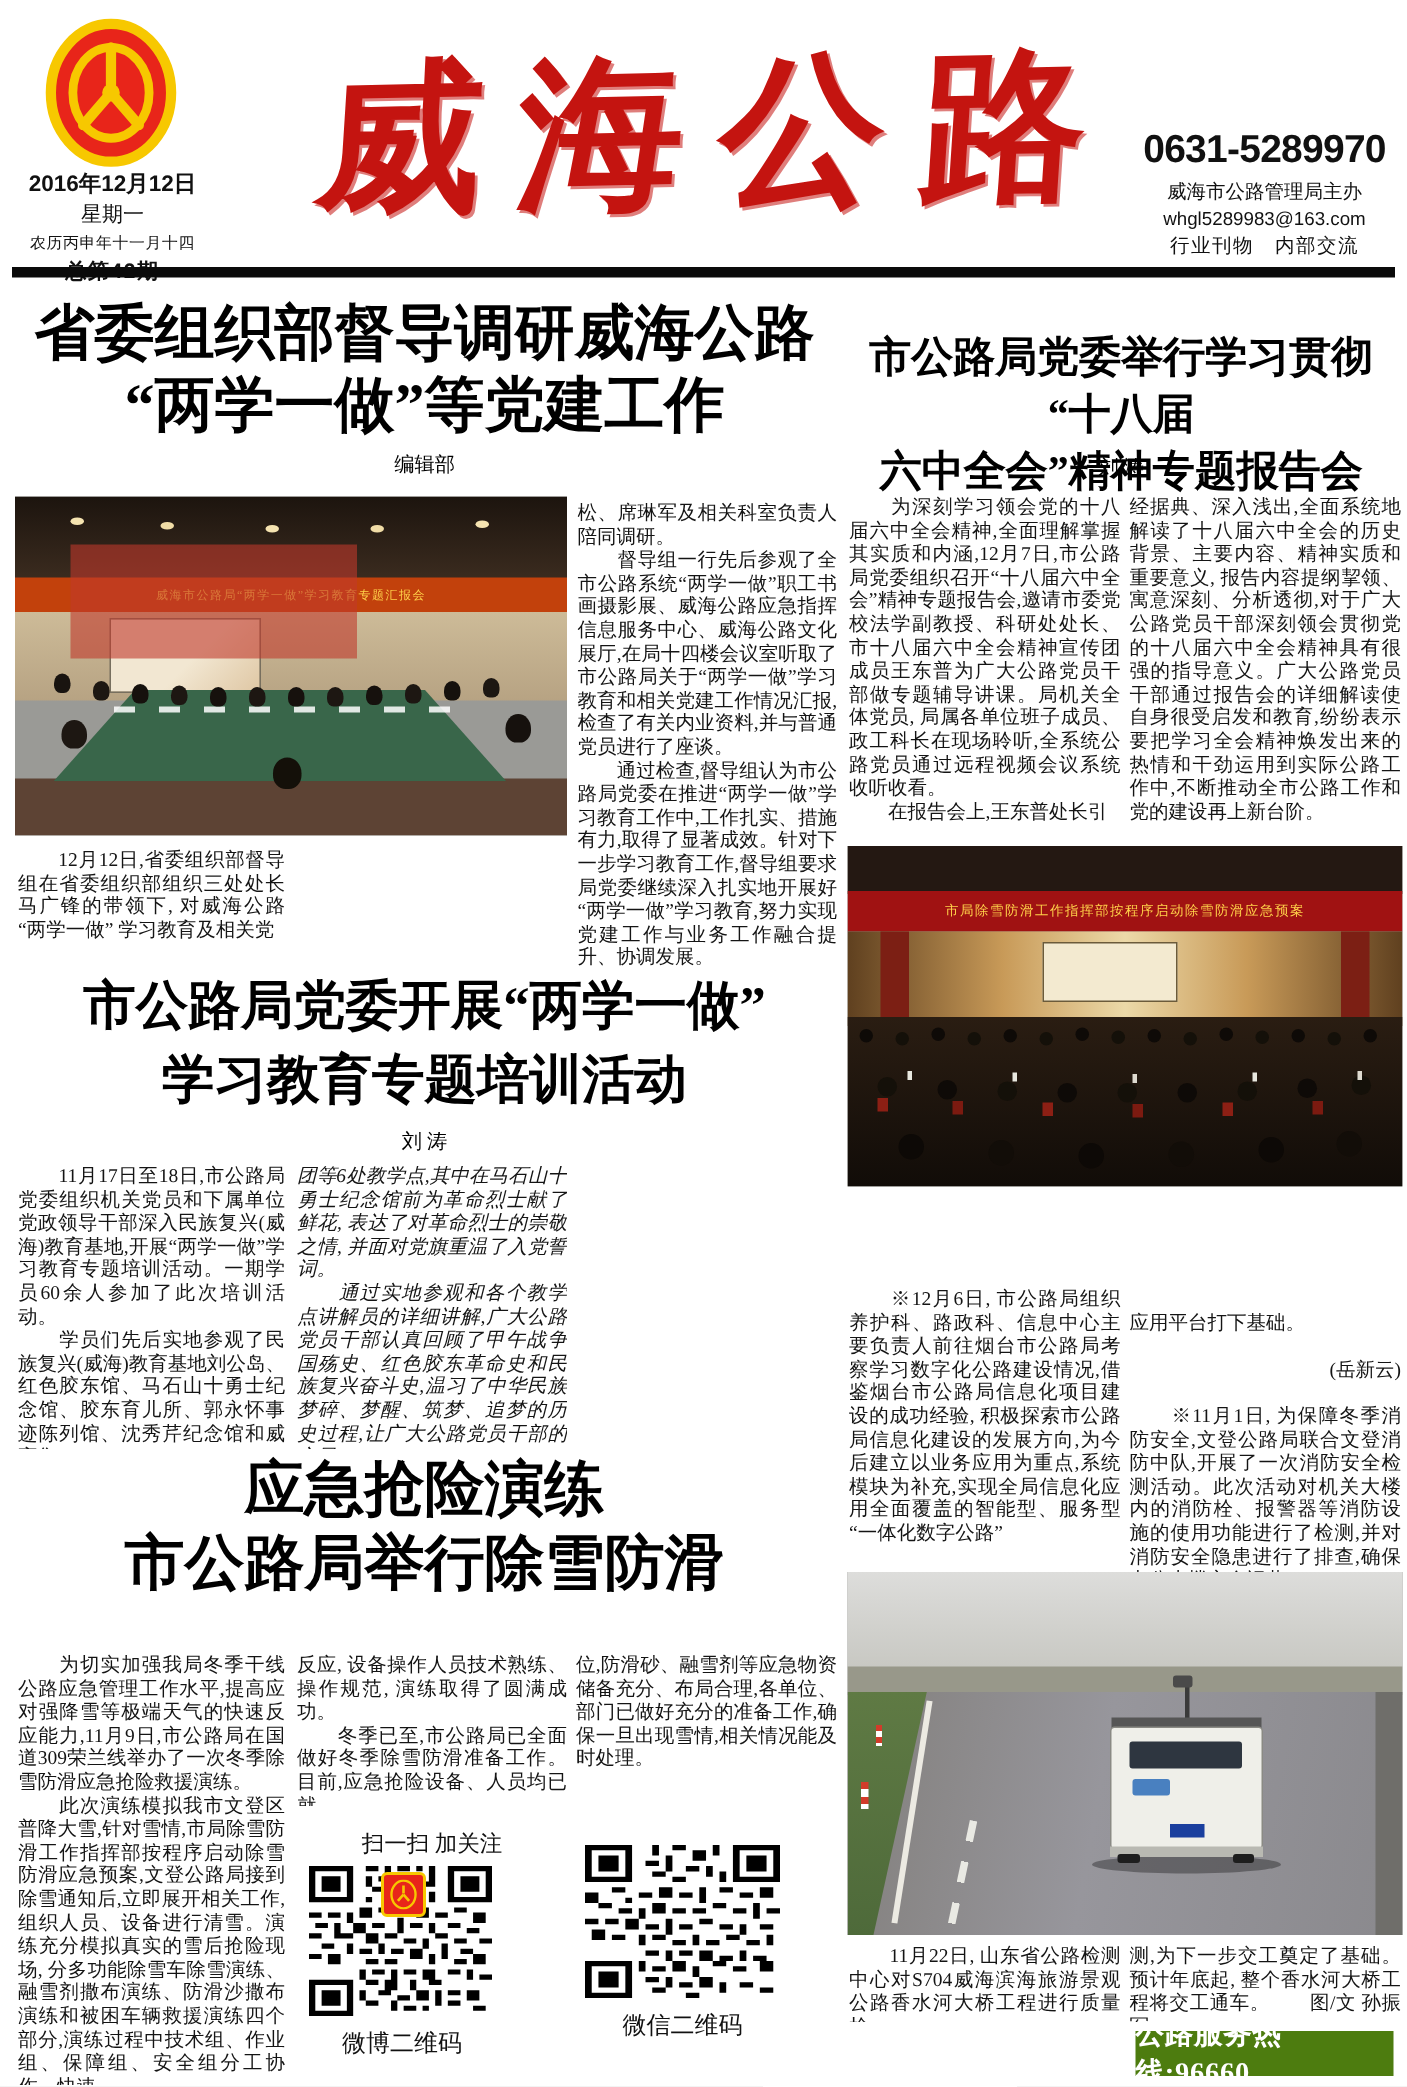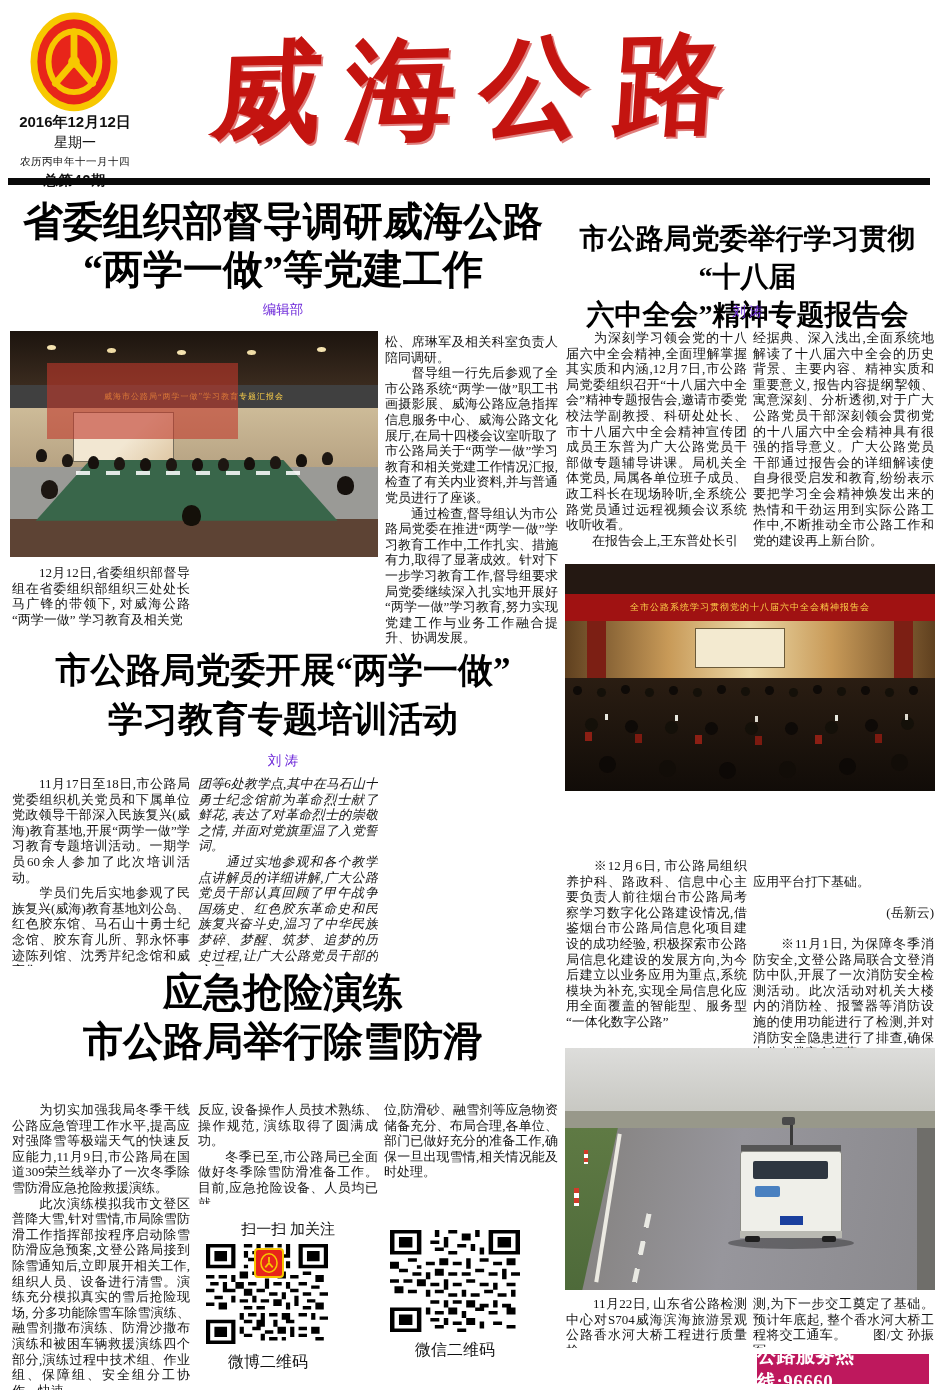--- a/index.html
+++ b/index.html
@@ -20,21 +20,21 @@
   .org{font-size:13px;margin-top:4px;}
   .email{font-size:12.5px;margin-top:2px;}
   .cat{font-size:13px;margin-top:2px;letter-spacing:1px;}
   .rule{position:absolute;left:8px;top:178px;width:922px;height:7px;background:#0a0a0a;}
   
   .headline{position:absolute;text-align:center;font-weight:bold;color:#000;}
   .h-a1{left:8px;top:198px;width:550px;font-size:40px;line-height:48px;}
   .h-a2{left:560px;top:220px;width:375px;font-size:28px;line-height:38px;}
   .h-a3{left:8px;top:646px;width:550px;font-size:35px;line-height:49px;}
   .h-a4{left:8px;top:968px;width:550px;font-size:40px;line-height:49px;}
-  .byline{position:absolute;text-align:center;font-size:13.5px;color:#6d28d9;}
+  .byline{position:absolute;text-align:center;font-size:13.5px;color:#000000;}
   .by-a1{left:8px;top:301px;width:550px;}
   .by-a2{left:560px;top:303px;width:375px;}
   .by-a3{left:8px;top:752px;width:550px;}
   .by-a4{left:8px;top:1076px;width:550px;}
   .col{position:absolute;font-size:13px;line-height:1.2;text-align:justify;white-space:pre-line;overflow:hidden;color:#141414;}
   .a1c1{left:12px;top:565px;width:178px;height:70px;}
   .a1c2{left:198px;top:565px;width:180px;height:70px;}
   .a1c3{left:385px;top:334px;width:173px;height:310px;}
   .a2c1{left:566px;top:330px;width:181px;height:232px;}
   .a2c2{left:753px;top:330px;width:181px;height:232px;}
@@ -43,21 +43,21 @@
   .a3c3{left:384px;top:776px;width:174px;height:190px;}
   .a4c1{left:12px;top:1102px;width:178px;height:288px;}
   .a4c2{left:198px;top:1102px;width:180px;height:102px;}
   .a4c3{left:384px;top:1102px;width:174px;height:102px;}
   .brief-title{left:560px;top:799px;width:375px;font-size:36px;letter-spacing:16px;text-indent:16px;}
   .bf1{left:566px;top:858px;width:181px;height:190px;}
   .bf2{left:753px;top:858px;width:181px;height:192px;}
   .sig{text-align:right;white-space:normal;}
   .capc1{left:566px;top:1296px;width:181px;height:52px;}
   .capc2{left:753px;top:1296px;width:181px;height:52px;}
-  .hotline{position:absolute;left:757px;top:1354px;width:172px;height:30px;background:#be185d;color:#fff;
+  .hotline{position:absolute;left:757px;top:1354px;width:172px;height:30px;background:#4d7c0f;color:#fff;
       display:flex;align-items:center;justify-content:center;font-size:19px;font-weight:bold;letter-spacing:.5px;}
   
   .qr-hint{position:absolute;left:198px;top:1220px;width:180px;text-align:center;font-size:15px;color:#111;}
   .qr{position:absolute;}
   .qr1{left:206px;top:1244px;width:122px;height:100px;}
   .qr2{left:390px;top:1230px;width:130px;height:102px;}
   .qr svg{width:100%;height:100%;}
   .qr-badge{position:absolute;left:39%;top:4%;width:26px;height:26px;background:#e8251a;border:2px solid #f7c800;border-radius:4px;
       display:flex;align-items:center;justify-content:center;}
   .qr-badge svg{width:18px;height:20px;}
@@ -66,21 +66,21 @@
   .ql2{left:390px;top:1340px;width:130px;}
   
   .photo{position:absolute;overflow:hidden;background:#9a9a96;}
   .photo1{left:10px;top:331px;width:368px;height:226px;}
   .photo2{left:565px;top:564px;width:370px;height:227px;}
   .photo3{left:565px;top:1048px;width:370px;height:242px;}
   .abs{position:absolute;}
   .p1-ceiling{left:0;right:0;top:0;height:26%;background:linear-gradient(#1c140e,#3d2d20);}
   .p1-lights{left:10%;top:6%;width:9px;height:5px;border-radius:50%;background:#f5e3b0;
       box-shadow:60px 3px 0 0 #f0dca6,130px 5px 0 0 #f5e3b0,200px 5px 0 0 #f0dca6,270px 2px 0 0 #f5e3b0;}
-  .p1-banner{left:0;right:0;top:24%;height:10%;background:#404040;color:#ffd24a;font-size:8px;letter-spacing:1px;
+  .p1-banner{left:0;right:0;top:24%;height:10%;background:#c2410c;color:#ffd24a;font-size:8px;letter-spacing:1px;
       display:flex;align-items:center;justify-content:center;white-space:nowrap;}
   .p1-wall{left:0;right:0;top:34%;height:26%;background:linear-gradient(#cdbb98,#b7a383);}
   .p1-screen{left:17%;top:36%;width:27%;height:21%;background:linear-gradient(135deg,#f2e7d2 55%,#dfc7a4);border:1px solid #776f5e;}
   .p1-slide{left:10%;top:14%;width:52%;height:34%;background:#c0392b;opacity:.6;}
   .p1-table{left:7%;top:57%;width:82%;height:27%;background:#39664a;clip-path:polygon(18% 0,82% 0,100% 100%,0 100%);}
   .p1-papers{left:18%;top:62%;width:64%;height:4px;background:repeating-linear-gradient(90deg,rgba(255,255,255,.85) 0 14px,transparent 14px 30px);}
   .p1-floor{left:0;right:0;bottom:0;height:17%;background:#5d4334;}
   .p1-people{left:26px;top:118px;width:11px;height:13px;border-radius:50% 50% 40% 40%;background:#191410;
       box-shadow:26px 5px 0 0 #1d1712,52px 7px 0 0 #16110d,78px 8px 0 0 #1d1712,104px 9px 0 0 #16110d,
       130px 9px 0 0 #1d1712,156px 9px 0 0 #16110d,182px 9px 0 0 #1d1712,208px 8px 0 0 #16110d,
@@ -142,20 +142,26 @@
       <circle cx="45" cy="51" r="6" fill="#f7c800"></circle>
     </svg>
   </div>
   <div class="datebox">
     <div class="d1">2016年12月12日</div>
     <div class="d2">星期一</div>
     <div class="d3">农历丙申年十一月十四</div>
     <div class="d4">总第42期</div>
   </div>
   <div class="paper-title">威海公路</div>
+  <div class="contact">
+    <div class="phone">0631-5289970</div>
+    <div class="org">威海市公路管理局主办</div>
+    <div class="email">whgl5289983@163.com</div>
+    <div class="cat">行业刊物　内部交流</div>
+  </div>
   <div class="rule"></div>
 
   <div class="headline h-a1">
     <div>省委组织部督导调研威海公路</div>
     <div>“两学一做”等党建工作</div>
   </div>
   <div class="byline by-a1">编辑部</div>
 
   <div class="photo photo1">
     <div class="abs p1-ceiling"></div>
@@ -178,21 +184,21 @@
     <div>市公路局党委举行学习贯彻“十八届</div>
     <div>六中全会”精神专题报告会</div>
   </div>
   <div class="byline by-a2">刘 涛</div>
   <div class="col a2c1">　　为深刻学习领会党的十八届六中全会精神,全面理解掌握其实质和内涵,12月7日,市公路局党委组织召开“十八届六中全会”精神专题报告会,邀请市委党校法学副教授、科研处处长、市十八届六中全会精神宣传团成员王东普为广大公路党员干部做专题辅导讲课。局机关全体党员, 局属各单位班子成员、政工科长在现场聆听,全系统公路党员通过远程视频会议系统收听收看。
 　　在报告会上,王东普处长引</div>
   <div class="col a2c2">经据典、深入浅出,全面系统地解读了十八届六中全会的历史背景、主要内容、精神实质和重要意义, 报告内容提纲挈领、寓意深刻、分析透彻,对于广大公路党员干部深刻领会贯彻党的十八届六中全会精神具有很强的指导意义。广大公路党员干部通过报告会的详细解读使自身很受启发和教育,纷纷表示要把学习全会精神焕发出来的热情和干劲运用到实际公路工作中,不断推动全市公路工作和党的建设再上新台阶。</div>
 
   <div class="photo photo2">
     <div class="abs p2-top"></div>
-    <div class="abs p2-banner">全市公路系统学习贯彻党的十八届六中全会精神报告会</div>
+    <div class="abs p2-banner">市局除雪防滑工作指挥部按程序启动除雪防滑应急预案</div>
     <div class="abs p2-wall"></div>
     <div class="abs p2-pillar-l"></div>
     <div class="abs p2-pillar-r"></div>
     <div class="abs p2-screen"></div>
     <div class="abs p2-audience"></div>
     <div class="abs p2-heads"></div>
     <div class="abs p2-chairs"></div>
     <div class="abs p2-bottles"></div>
   </div>
 

